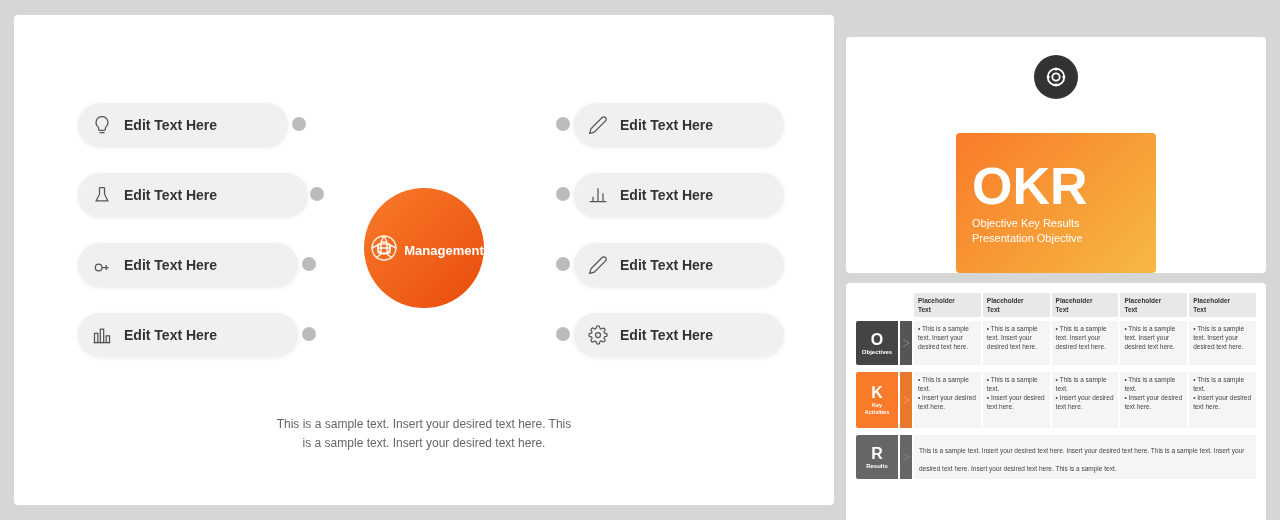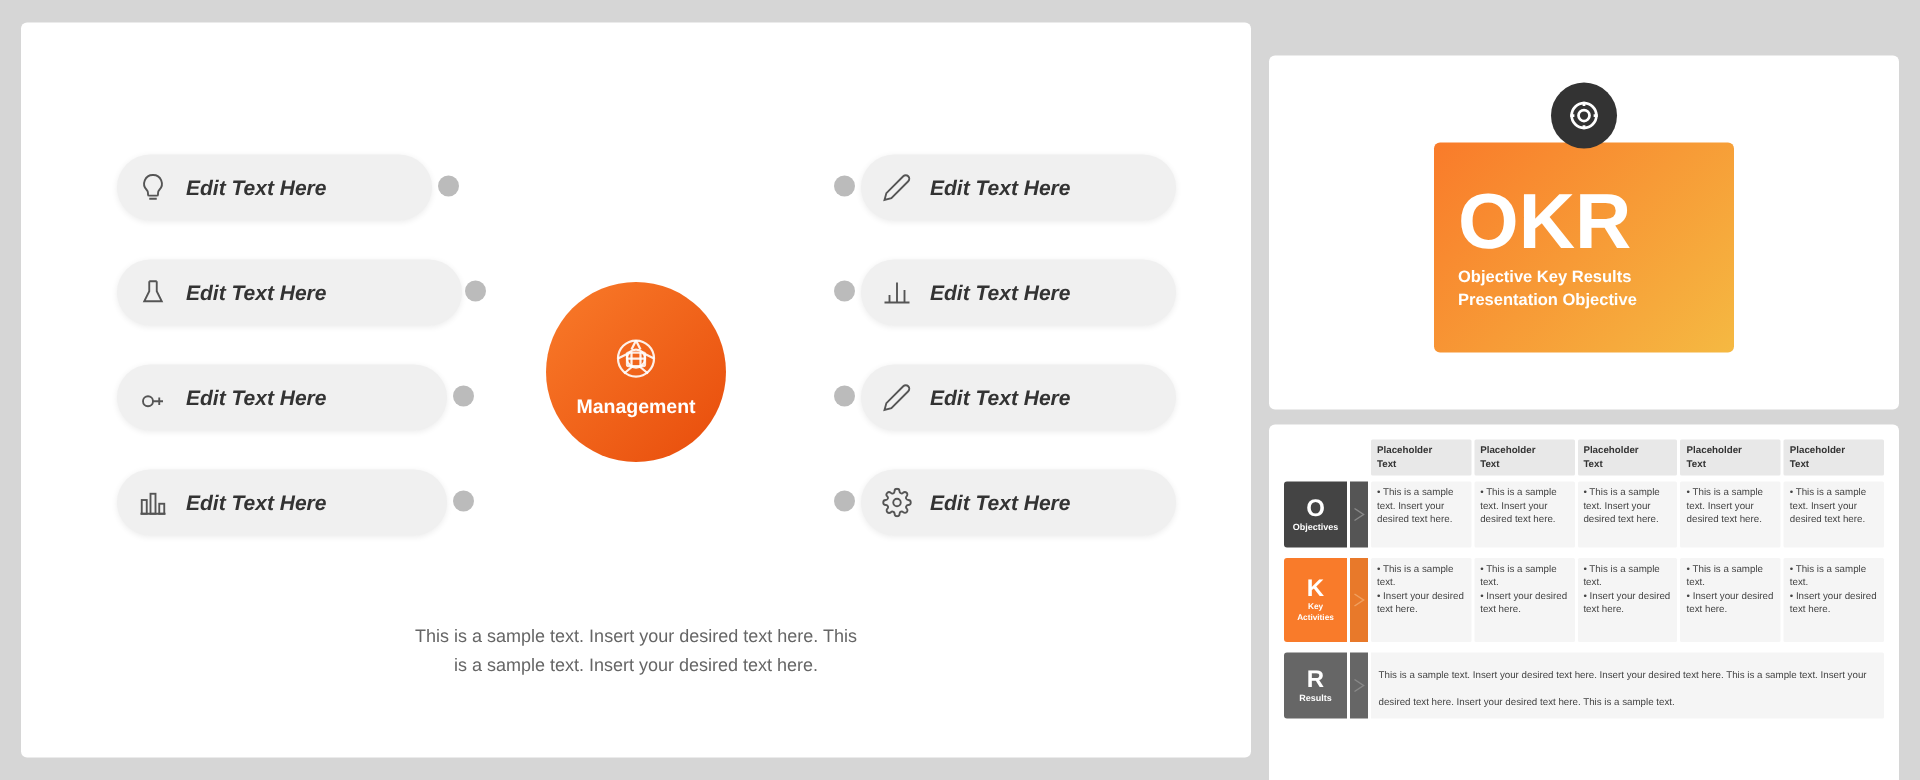--- a/index.html
+++ b/index.html
@@ -45,21 +45,21 @@
     .center-circle {
       position: absolute;
       left: 50%;
       top: 50%;
       transform: translate(-50%, -60%);
       width: 120px;
       height: 120px;
       border-radius: 50%;
       background: linear-gradient(135deg, #f97b2a 0%, #e84c0b 100%);
       display: flex;
-      flex-direction: column;
+      flex-direction: row;
       align-items: center;
       justify-content: center;
       z-index: 10;
       color: #fff;
     }
     .center-circle .icon-svg {
       width: 40px;
       height: 40px;
     }
     .center-circle .label {
@@ -87,21 +87,20 @@
       align-items: center;
       justify-content: center;
       color: #555;
       font-size: 16px;
     }
     .pill .pill-text {
       font-size: 14px;
       font-weight: 600;
       color: #333;
       white-space: nowrap;
-      font-style: italic;
     }
     
     .connector {
       position: absolute;
       width: 14px;
       height: 14px;
       border-radius: 50%;
       background: #bbb;
       z-index: 5;
     }
@@ -125,21 +124,21 @@
       flex: 1;
     }
     
     .slide-okr {
       background: #fff;
       border-radius: 4px;
       height: 236px;
       position: relative;
       overflow: hidden;
       display: flex;
-      align-items: center;
+      align-items: flex-end;
       justify-content: center;
       margin-top: 44px;
     }
     .okr-icon-top {
       position: absolute;
       top: 18px;
       right: 50%;
       transform: translateX(50%);
       width: 44px;
       height: 44px;
@@ -168,21 +167,21 @@
       font-size: 52px;
       font-weight: 900;
       color: #fff;
       line-height: 1;
     }
     .okr-sub {
       font-size: 11px;
       color: #fff;
       margin-top: 4px;
       line-height: 1.4;
-      font-weight: 700;
+      font-weight: 400;
     }
     
     .slide-table {
       background: #fff;
       border-radius: 4px;
       height: 244px;
       overflow: hidden;
       padding: 10px 10px 8px 10px;
     }
     .table-inner {

